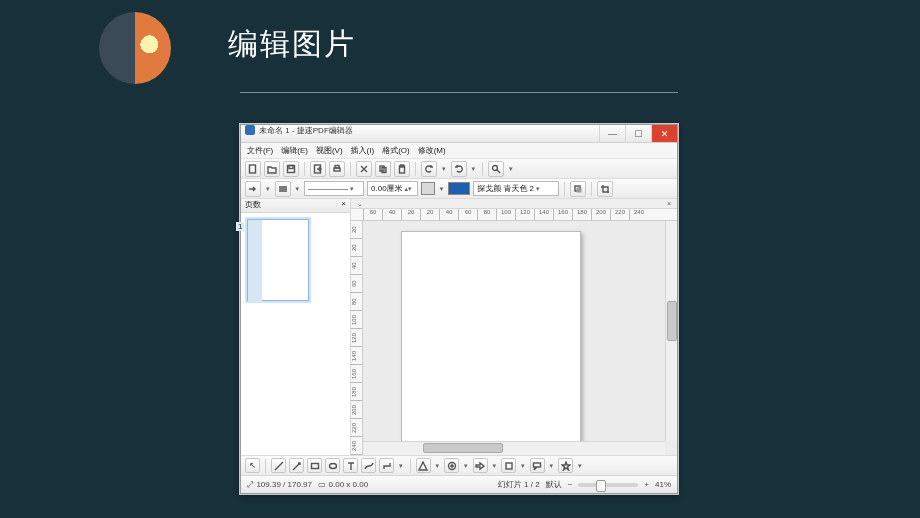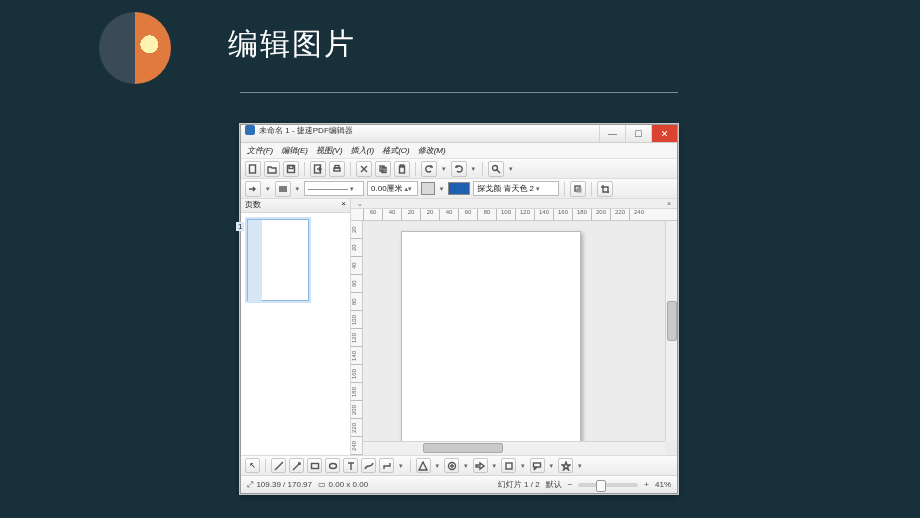--- a/index.html
+++ b/index.html
@@ -22,21 +22,21 @@
   
   .titlebar { height: 18px; background: linear-gradient(#fdfdfd,#e9e9e9); border-bottom:1px solid #cfcfcf;
               display:flex; padding:0 0 0 4px; }
   .titlebar .ico { width:10px; height:10px; background:#2e6fb7; border-radius:2px; margin-right:4px;}
   .titlebar .ttl { flex:1; font-size:8px; color:#333;}
   .winbtns { display:flex; height:100%; }
   .winbtns div { width:26px; display:flex; align-items:center; justify-content:center; border-left:1px solid #d6d6d6; font-size:9px; color:#555;}
   .winbtns .close { background:#d9432f; color:#fff; }
 
   
-  .menubar { height:16px; background:#f6f6f6; border-bottom:1px solid #e3e3e3; display:flex; align-items:center; gap:8px; padding:0 6px; font-size:8px;font-style:italic; }
+  .menubar { height:16px; background:#f6f6f6; border-bottom:1px solid #e3e3e3; display:flex; align-items:center; gap:8px; padding:0 6px; font-size:8px; }
 
   
   .toolbar { height:20px; background:linear-gradient(#fbfbfb,#ececec); border-bottom:1px solid #dcdcdc; display:flex; align-items:center; gap:3px; padding:0 4px;}
   .tb-btn { width:16px; height:16px; border:1px solid #c7c7c7; border-radius:2px; background:linear-gradient(#fff,#eaeaea); display:flex; align-items:center; justify-content:center;}
   .tb-sep { width:1px; height:14px; background:#d0d0d0; margin:0 2px;}
   .tb-input { height:15px; border:1px solid #b9b9b9; background:#fff; font-size:8px; padding:0 3px; display:flex; align-items:center; min-width:50px;}
   .swatch { width:22px; height:13px; border:1px solid #888; background:#1f5fb0;}
   .swatch.g { background:#d9d9d9; width:14px;}
 
   

